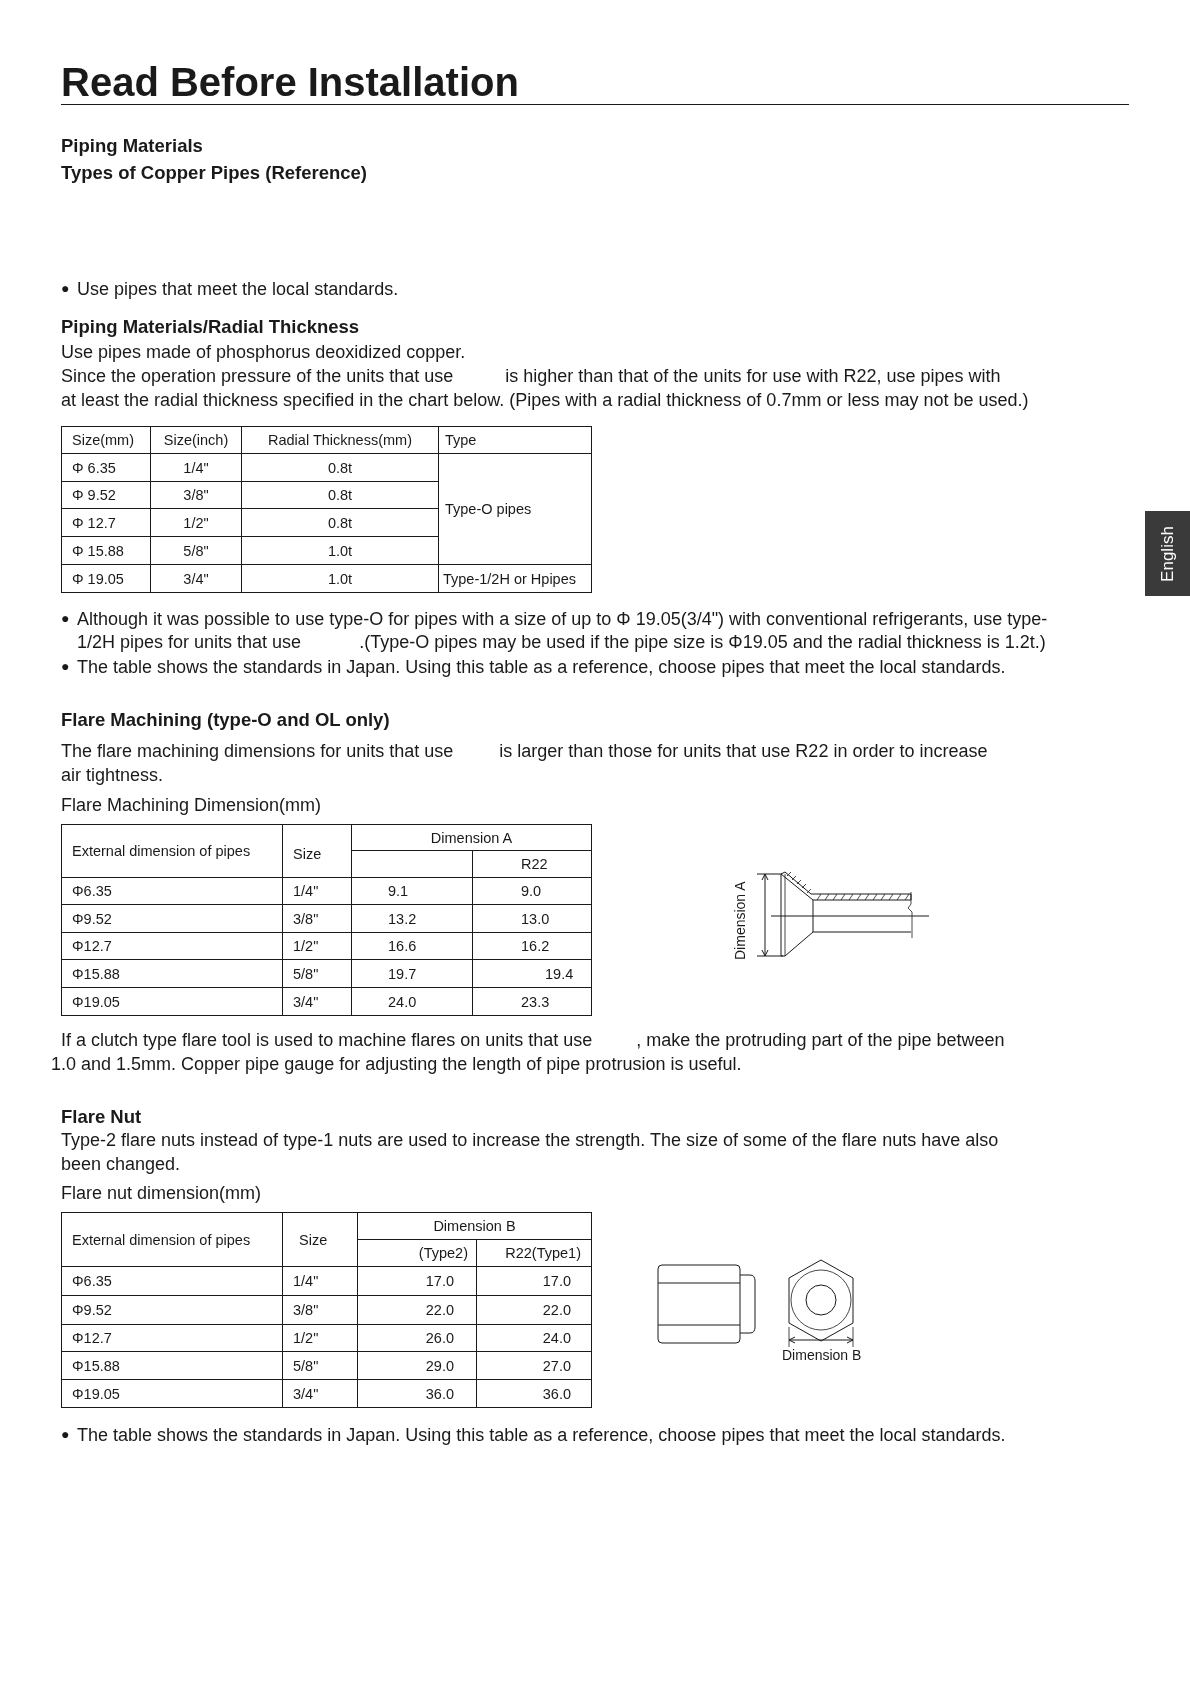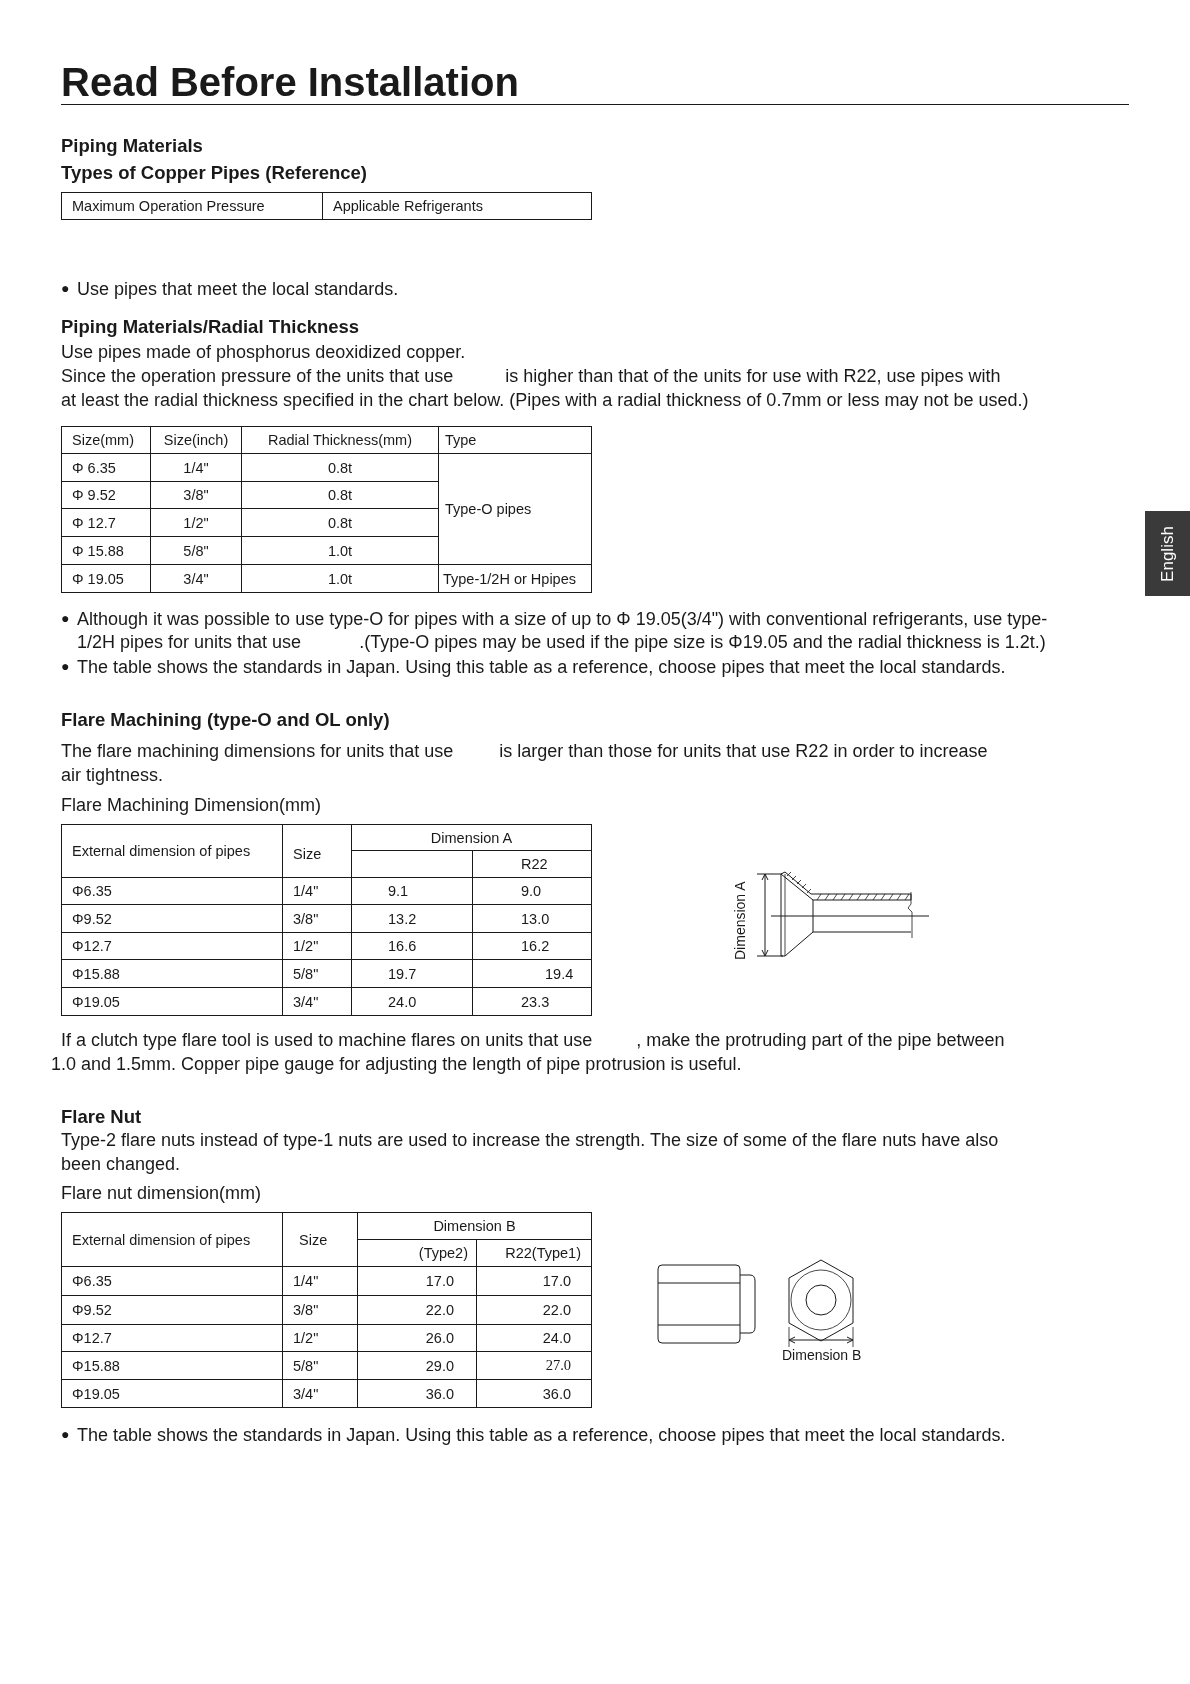--- a/index.html
+++ b/index.html
@@ -37,24 +37,20 @@
 
 <div class="abs tab-english">
   <span>English</span>
 </div>
 
 <div class="abs h2" style="left:61px; top:135px;">Piping Materials</div>
 <div class="abs h2" style="left:61px; top:162px;">Types of Copper Pipes (Reference)</div>
 
 <table class="abs tbl" style="left:61px; top:192px; width:531px;">
   <tbody>
-      <tr style="height:27px;">
-    <td style="width:240px;">Maximum Operation Pressure</td>
-    <td>Applicable Refrigerants</td>
-  </tr>
 </tbody>
   </table>
 
 <div class="abs bullet" style="left:61px; top:276px;">
   <span class="dot">●</span><span>Use pipes that meet the local standards.</span>
 </div>
 
 <div class="abs h2" style="left:61px; top:316px;text-align:center;">Piping Materials/Radial Thickness</div>
 <div class="abs p" style="left:61px; top:340px;">Use pipes made of phosphorus deoxidized copper.</div>
 <div class="abs p" style="left:61px; top:364px;">
@@ -212,21 +208,21 @@
   <tr style="height:27px;">
     <td>Φ12.7</td>
     <td>1/2"</td>
     <td class="r" style="padding-right:22px;">26.0</td>
     <td class="r" style="padding-right:20px;">24.0</td>
   </tr>
   <tr style="height:28px;">
     <td>Φ15.88</td>
     <td>5/8"</td>
     <td class="r" style="padding-right:22px;">29.0</td>
-    <td class="r" style="padding-right:20px;font-family:Liberation Serif, serif;">27.0</td>
+    <td class="r" style="padding-right:20px;">27.0</td>
   </tr>
   <tr style="height:28px;">
     <td>Φ19.05</td>
     <td>3/4"</td>
     <td class="r" style="padding-right:22px;">36.0</td>
     <td class="r" style="padding-right:20px;">36.0</td>
   </tr>
 </tbody>
   </table>
 

